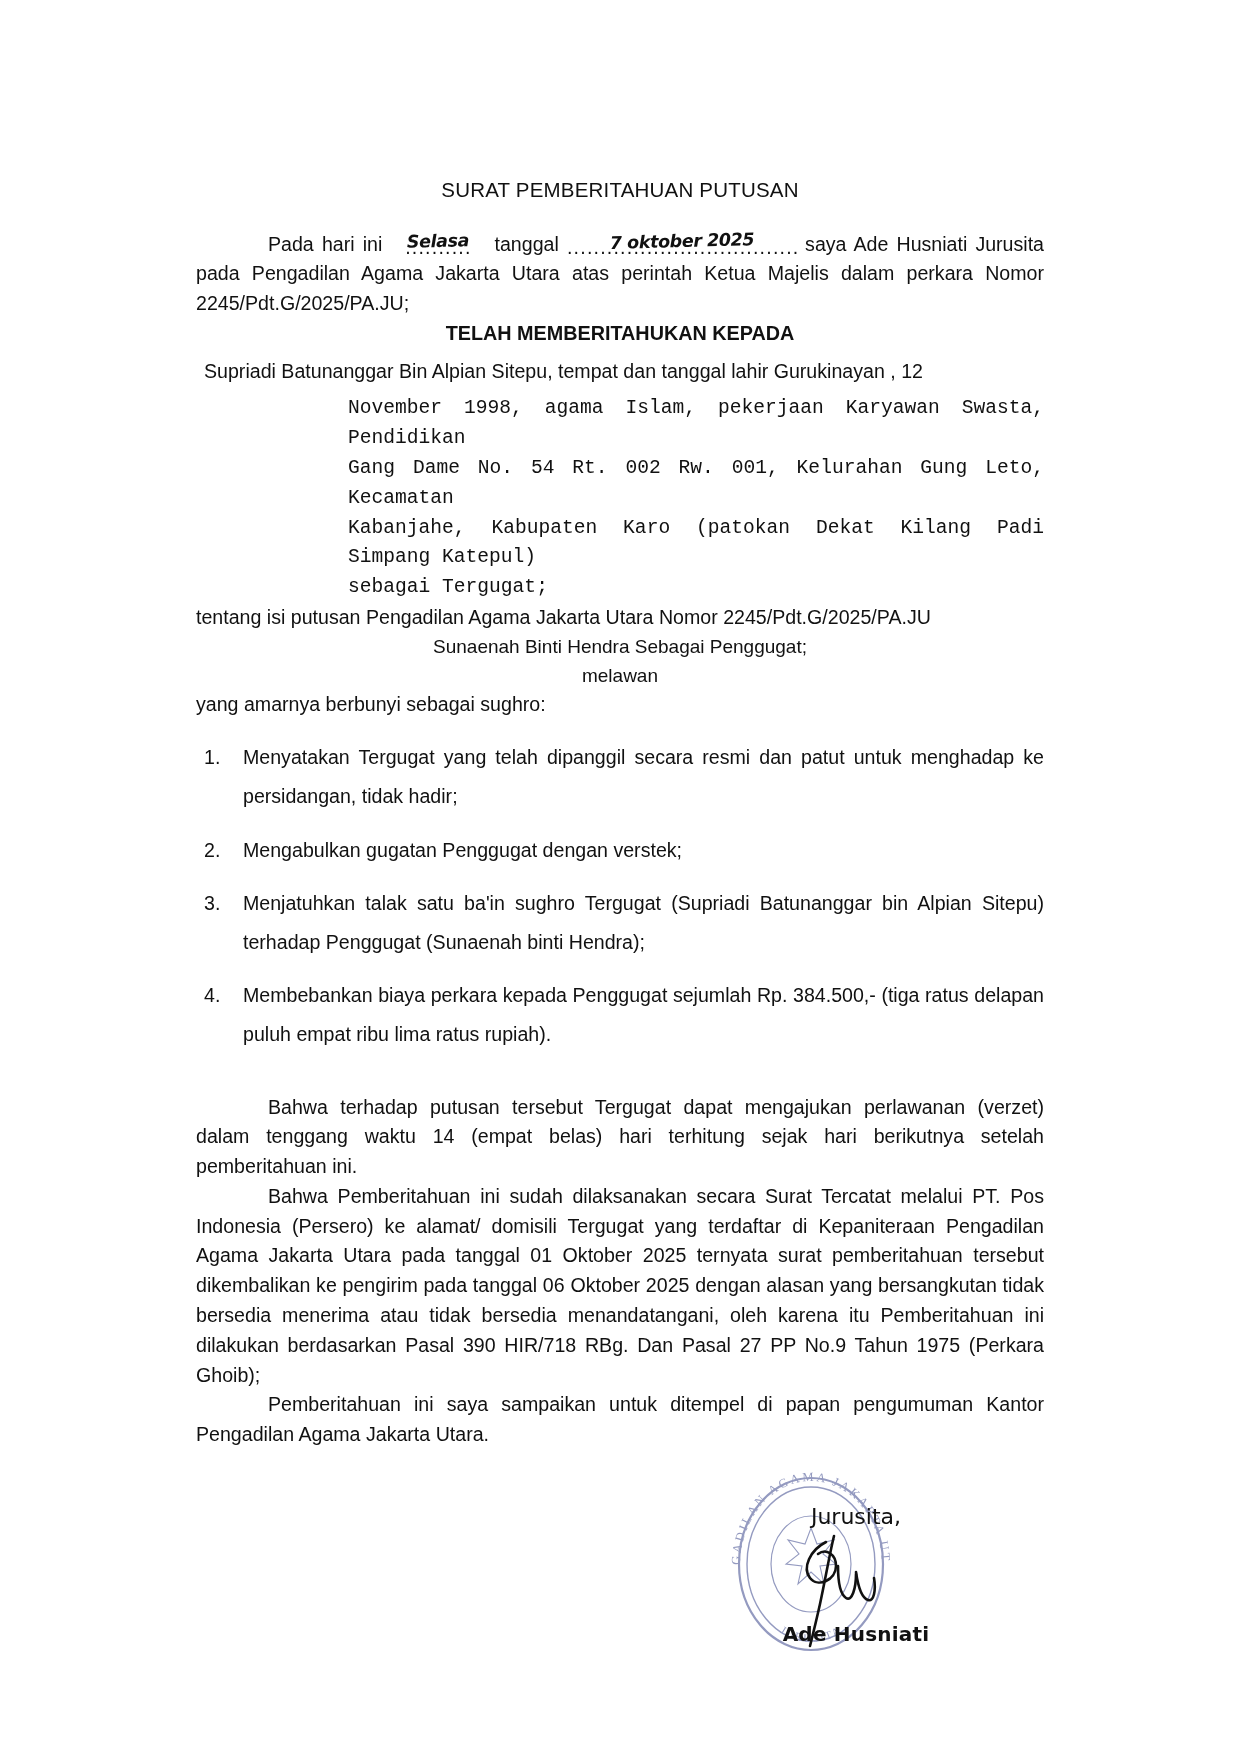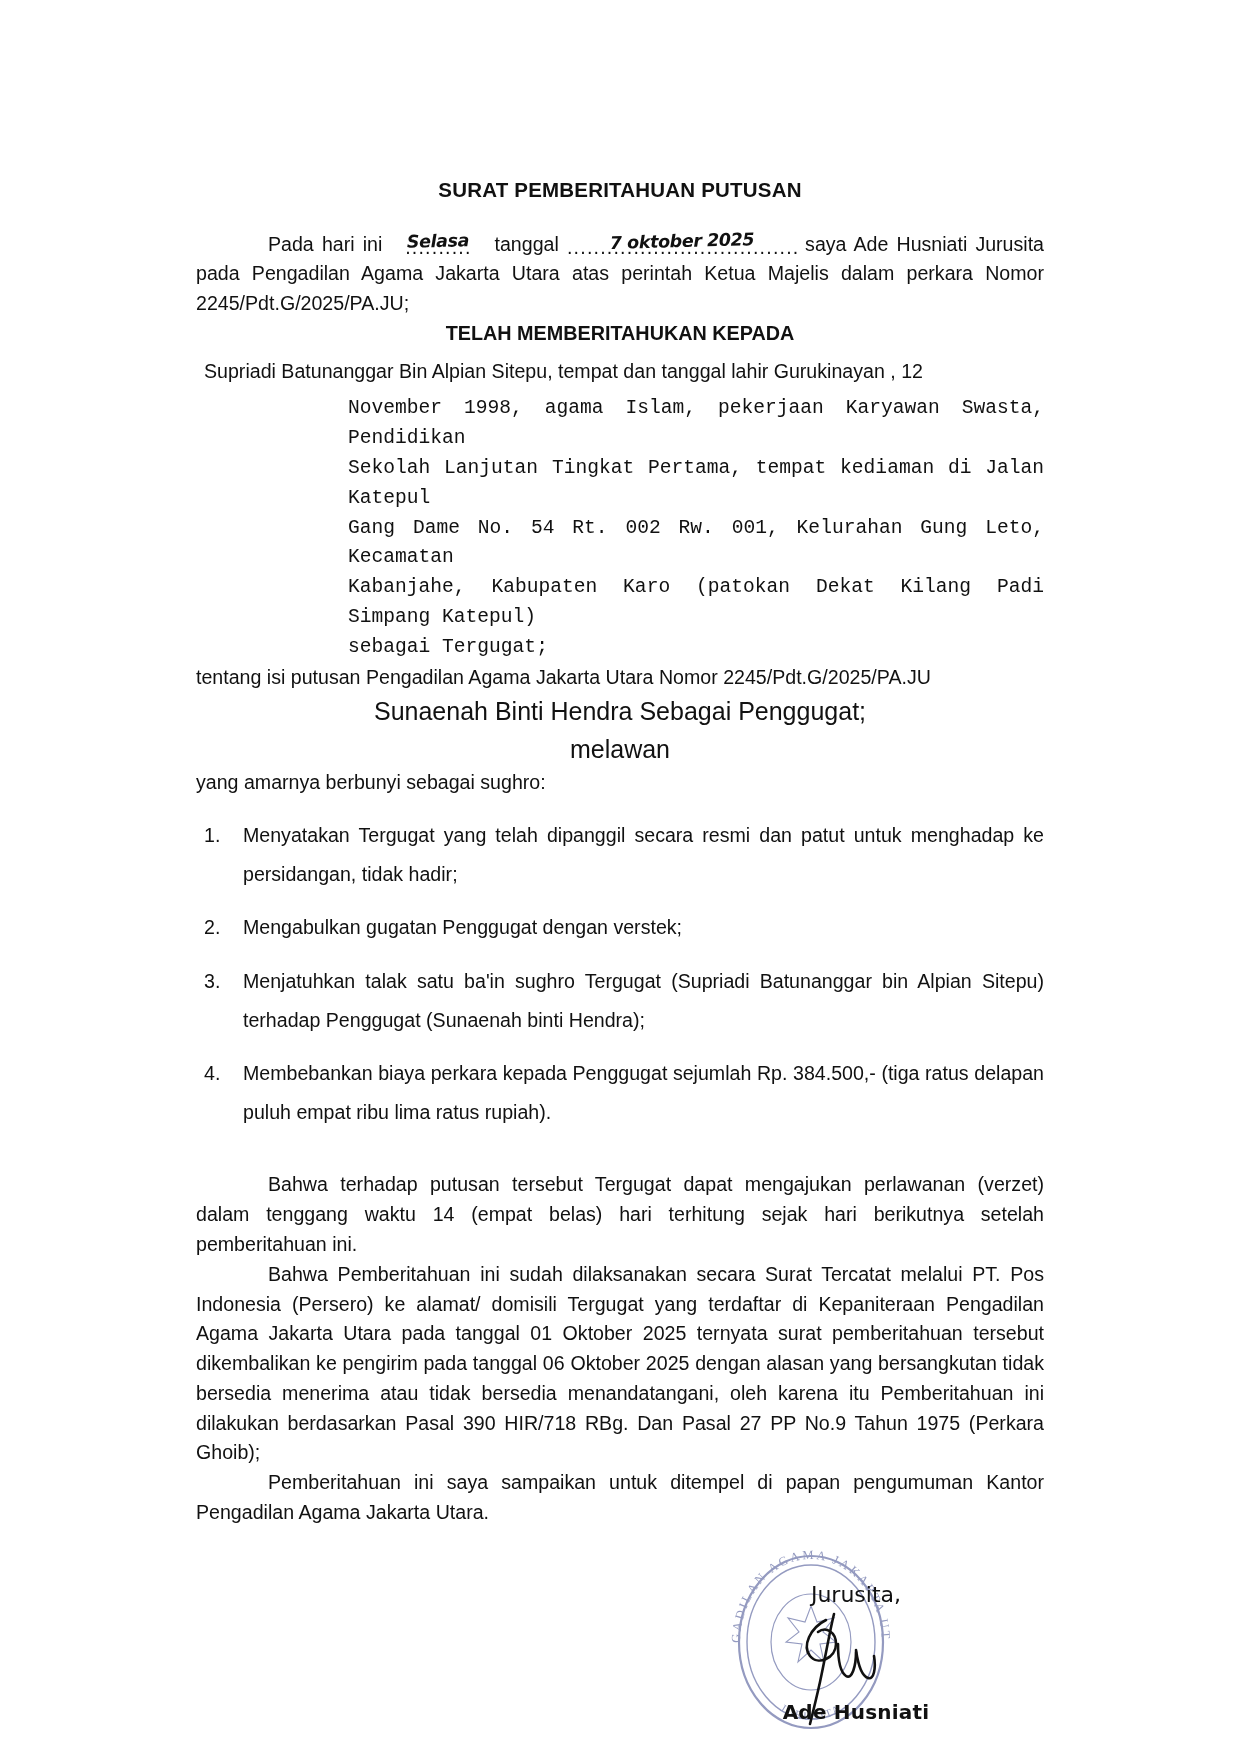--- a/index.html
+++ b/index.html
@@ -24,21 +24,21 @@
     position: absolute;
     left: 196px;
     top: 0;
     width: 848px;
     height: 1755px;
   }
 
   
   .doc-title {
     text-align: center;
-    font-weight: bold;
+    font-weight: normal;
     font-size: 20.5px;
     letter-spacing: 0.2px;
     margin: 0;
     padding-top: 176px;
     line-height: 1.35;
   }
   .doc-subtitle {
     text-align: center;
     font-weight: bold;
     font-size: 20.5px;
@@ -57,21 +57,21 @@
     margin: 0;
     text-align: justify;
     text-justify: inter-word;
   }
   p.para.plain { text-align: left; }
   .indent-first { text-indent: 72px; }
 
   .center-line {
     text-align: center;
     margin: 0;
-    font-size: 25px;
+    font-size: 19px;
     line-height: 1.52;
   }
   .section-head {
     text-align: center;
     font-weight: bold;
     font-size: 19.8px;
     margin: 0;
     line-height: 1.5;
   }
 
@@ -226,21 +226,20 @@
           <span class="dots">...................................</span>
         </span>
         <span>saya Ade Husniati Jurusita pada Pengadilan Agama Jakarta Utara atas perintah Ketua Majelis dalam perkara Nomor 2245/Pdt.G/2025/PA.JU;</span>
       </p>
 
       <div class="section-head">TELAH MEMBERITAHUKAN KEPADA</div>
 
       <div class="party-block">
         <p class="party-first">Supriadi Batunanggar Bin Alpian Sitepu, tempat dan tanggal lahir Gurukinayan , 12</p>
         <p class="party-rest">November 1998, agama Islam, pekerjaan Karyawan Swasta, Pendidikan</p>
-        <p class="party-rest">Sekolah Lanjutan Tingkat Pertama, tempat kediaman di Jalan Katepul</p>
         <p class="party-rest">Gang Dame No. 54 Rt. 002 Rw. 001, Kelurahan Gung Leto, Kecamatan</p>
         <p class="party-rest">Kabanjahe, Kabupaten Karo (patokan Dekat Kilang Padi Simpang Katepul)</p>
         <p class="party-rest last">sebagai  Tergugat;</p>
       </div>
 
       <p class="para">tentang isi putusan Pengadilan Agama Jakarta Utara Nomor 2245/Pdt.G/2025/PA.JU</p>
       <p class="center-line">Sunaenah Binti Hendra Sebagai  Penggugat;</p>
       <p class="center-line">melawan</p>
       <p class="para plain">yang amarnya berbunyi sebagai sughro:</p>
 

